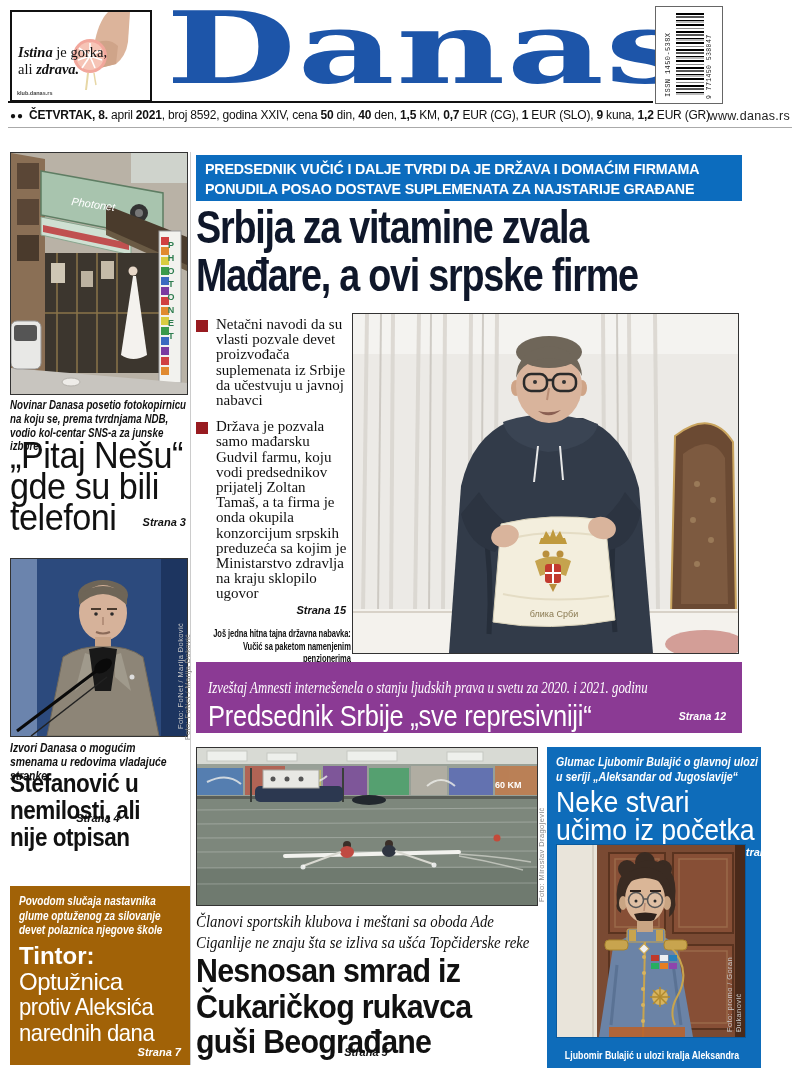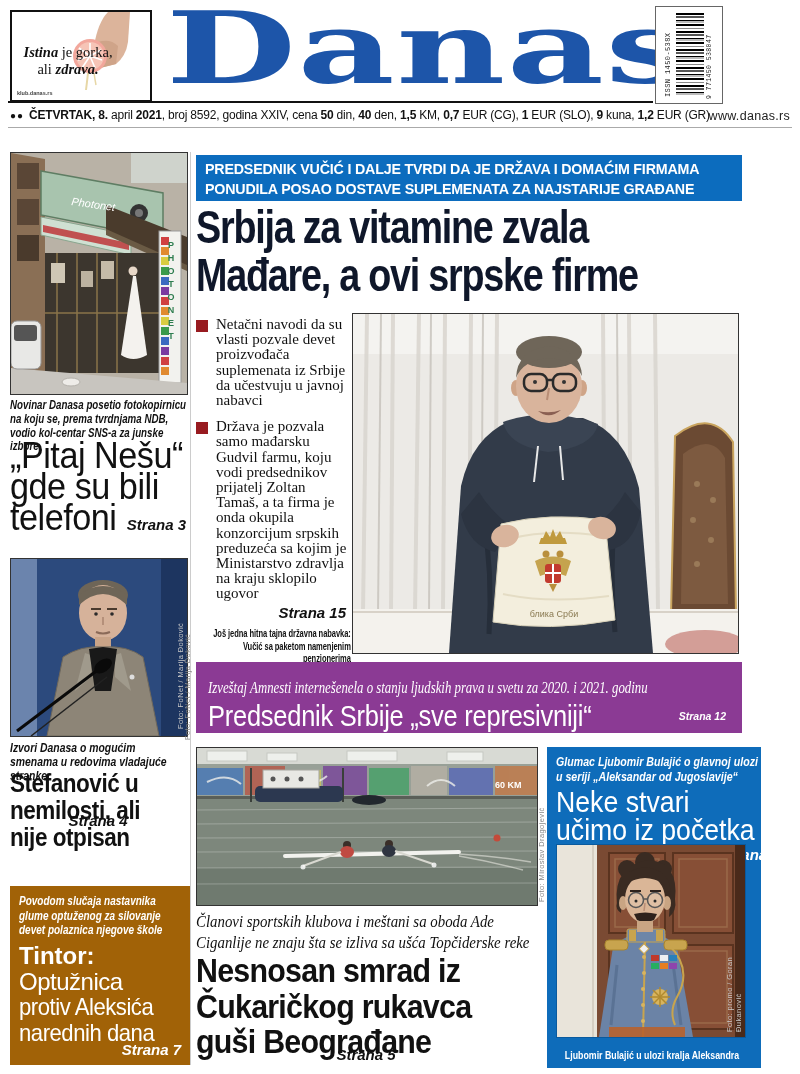--- a/index.html
+++ b/index.html
@@ -10,26 +10,26 @@
   .cx72{transform:scaleX(.72);transform-origin:0 0}
   .cx75{transform:scaleX(.75);transform-origin:0 0}
   .cx80{transform:scaleX(.80);transform-origin:0 0}
   .cx82{transform:scaleX(.82);transform-origin:0 0}
   .cx85{transform:scaleX(.85);transform-origin:0 0}
   .cx90{transform:scaleX(.90);transform-origin:0 0}
   .cx92{transform:scaleX(.92);transform-origin:0 0}
   .cx95{transform:scaleX(.95);transform-origin:0 0}
   .bi{font-weight:700;font-style:italic}
   .serif{font-family:"Liberation Serif",serif}
-  .pgref{font-style:italic;font-weight:700;font-size:15px;color:#111}
+  .pgref{font-style:italic;font-weight:700;font-size:11px;color:#111}
   .vert{writing-mode:vertical-rl;transform:rotate(180deg);font-size:7.5px;color:#888;letter-spacing:.4px}
   
   .motto-box{left:10px;top:10px;width:138px;height:88px;border:2px solid #111;background:#fff}
   .motto-text{position:absolute;left:6px;top:32px;width:100px;font-family:"Liberation Serif",serif;
-              font-size:14.5px;line-height:17px;color:#111;text-align:center;z-index:2}
+              font-size:14.5px;line-height:17px;color:#111;text-align:left;z-index:2}
   .motto-site{position:absolute;left:5px;bottom:4px;font-size:5.5px;font-weight:700;color:#444}
   .logo{left:166px;top:2px;font-family:"DejaVu Serif",serif;font-weight:700;font-size:100px;line-height:92px;
         color:#1d55a9;letter-spacing:1px;transform:scaleX(1.5);transform-origin:0 0}
   .barcode-box{left:655px;top:6px;width:66px;height:96px;border:1px solid #666;background:#fff}
   .bc-stripes{position:absolute;left:20px;top:6px;width:28px;height:82px;
       background:repeating-linear-gradient(180deg,#000 0 2px,#fff 2px 3px,#555 3px 5px,#fff 5px 7px,#000 7px 8px,#bbb 8px 10px,#fff 10px 11px,#000 11px 13px,#fff 13px 15px,#888 15px 16px,#fff 16px 18px)}
   .bc-issn{position:absolute;left:8px;top:4px;height:86px;font-family:"Liberation Mono",monospace;font-size:7px;color:#222}
   .bc-num{position:absolute;left:50px;top:4px;height:88px;font-family:"Liberation Mono",monospace;font-size:6.5px;color:#222}
   .rule-logo{left:8px;top:101px;width:645px;height:2px;background:#111}
   .rule-header{left:8px;top:127px;width:784px;height:1px;background:#aaa}

